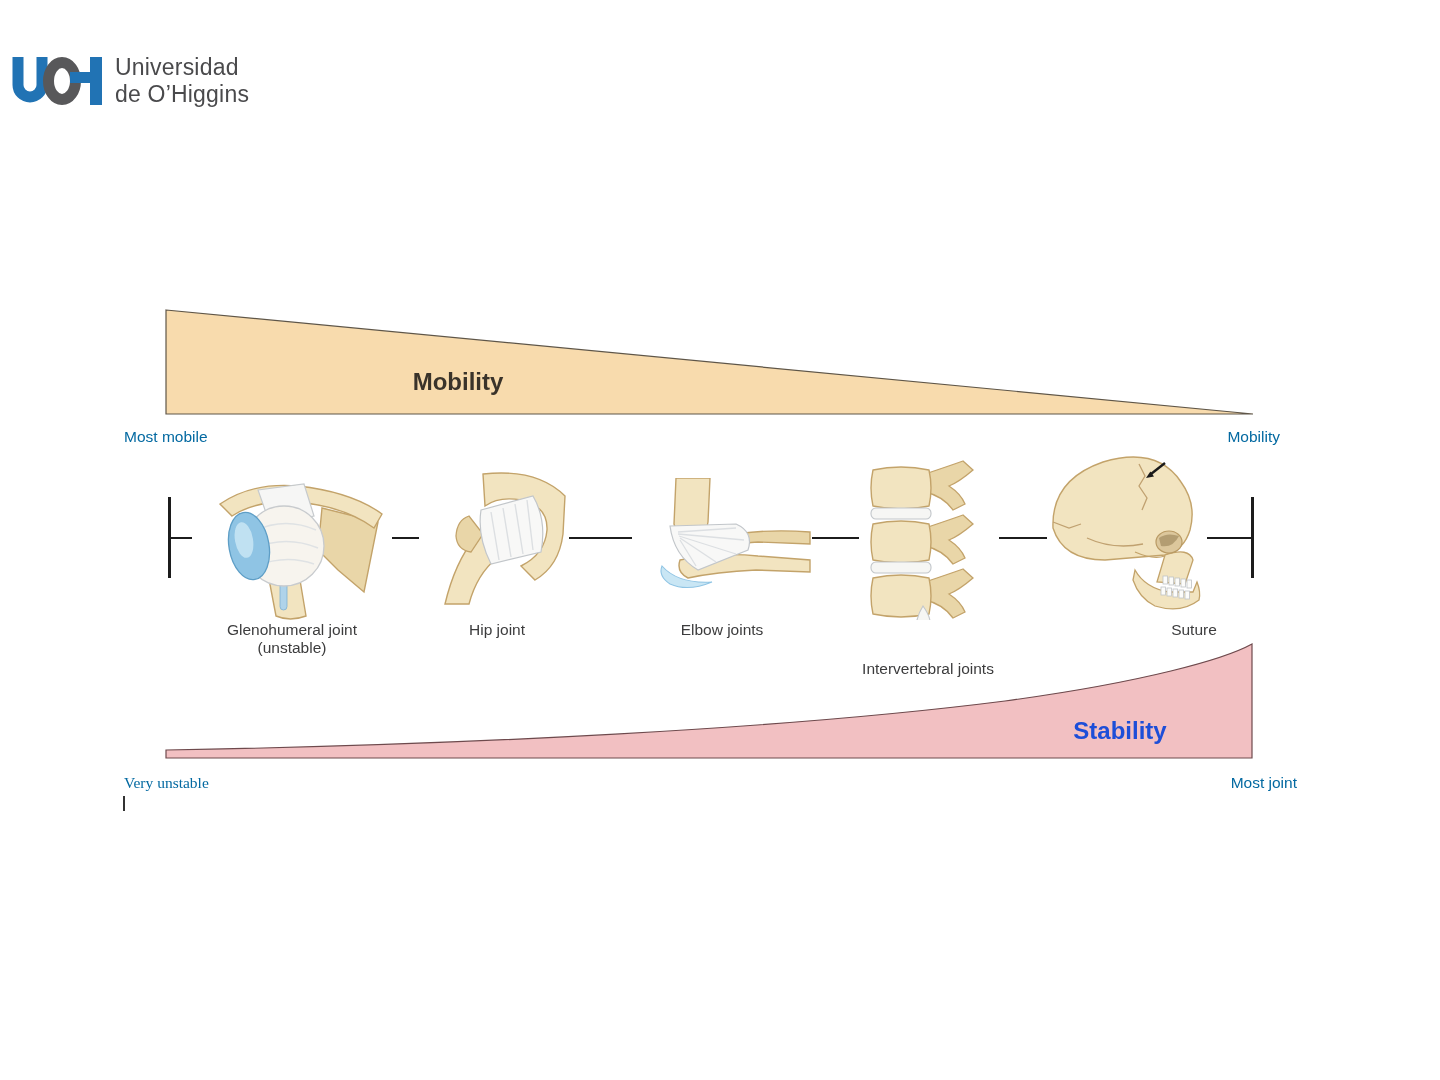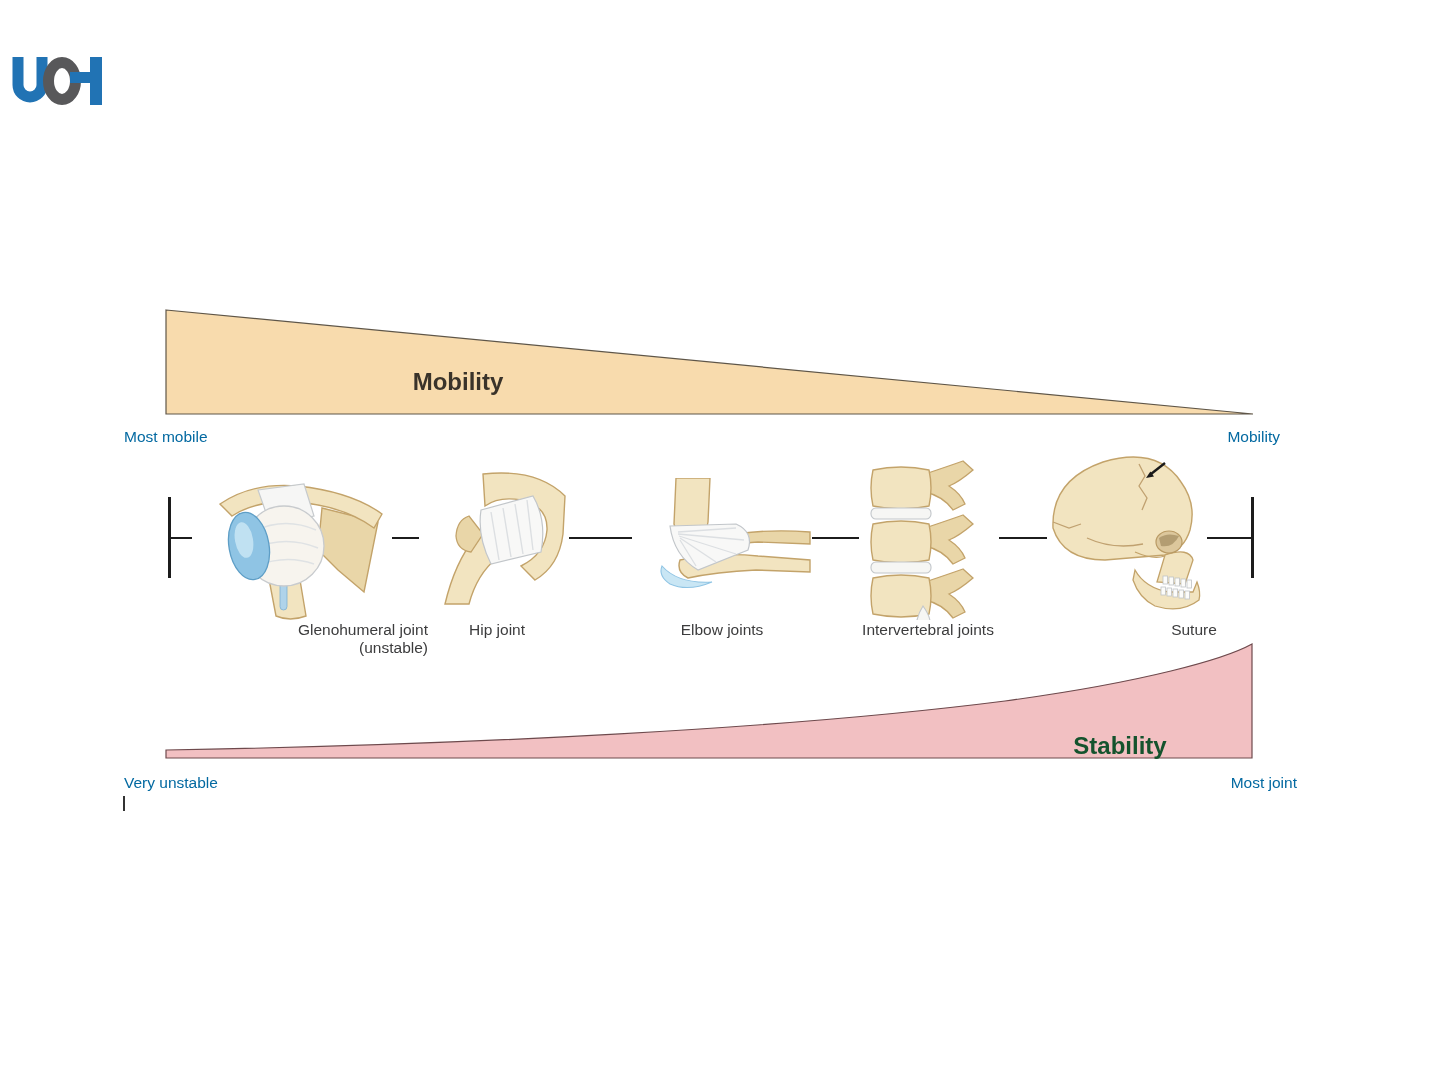--- a/index.html
+++ b/index.html
@@ -14,71 +14,75 @@
   .logo { position:absolute; left:12px; top:52px; width:360px; height:60px; }
   .logo-mark { position:absolute; left:0; top:5px; }
   .logo-text { position:absolute; left:103px; top:2px; font-size:23px; line-height:27px;
                color:#4a4a4c; letter-spacing:0.2px; }
 
   
   .mobility-wrap { position:absolute; left:165px; top:307px; width:1090px; height:110px; }
   .mobility-wrap svg { position:absolute; left:0; top:0; }
   .band-label { position:absolute; text-align:center; font-weight:bold; font-size:24px; }
   .mobility-label { left:193px; top:61px; width:200px; color:#3a332a; }
-  .stability-label { left:855px; top:91px; width:200px; color:#14532d; }
+  .stability-label { left:855px; top:76px; width:200px; color:#1d4ed8; }
 
   
   .stability-wrap { position:absolute; left:165px; top:641px; width:1090px; height:120px; }
   .stability-wrap svg { position:absolute; left:0; top:0; }
 
   
   .endpoint { position:absolute; font-size:15.5px; color:#0369a1; }
   .lbl-most-mobile   { left:124px; top:428px; }
   .lbl-immobile      { left:1150px; top:428px; width:130px; text-align:right; }
-  .lbl-very-unstable { left:124px; top:774px; }
+  .lbl-very-unstable { left:124px; top:774px;font-family:Liberation Serif, serif; }
   .lbl-most-stable   { left:1157px; top:774px; width:140px; text-align:right; }
 
   
   .axis-line { position:absolute; left:169px; top:537px; width:1084px; height:2.4px;
                background:#1c1c1c; z-index:1; }
   .axis-tick { position:absolute; top:497px; width:2.6px; height:81px; background:#1c1c1c; z-index:1; }
   .axis-tick.left  { left:168px; }
   .axis-tick.right { left:1251px; }
 
   
   .joint-figure { position:absolute; background:#ffffff; z-index:3; }
   #fig-shoulder  { left:192px;  top:460px; width:200px; height:160px; }
   #fig-hip       { left:419px;  top:470px; width:150px; height:135px; }
   #fig-elbow     { left:632px;  top:478px; width:180px; height:125px; }
   #fig-vertebrae { left:859px;  top:460px; width:140px; height:160px; }
   #fig-skull     { left:1047px; top:452px; width:160px; height:168px; }
 
   .joint-label { position:absolute; top:621px; width:240px; text-align:center;
                  font-size:15.5px; line-height:17.5px; color:#3c3c3d; z-index:5; }
-  #lab-shoulder   { left:188px;text-align:right; }
+  #lab-shoulder   { left:172px; }
   #lab-hip        { left:377px; }
   #lab-elbow      { left:602px; }
-  #lab-vertebrae  { left:808px; }
+  #lab-vertebrae  { left:808px;margin-top:39px; }
   #lab-skull      { left:1074px; }
 
   
   .text-cursor { position:absolute; left:123px; top:796px; width:1.6px; height:15px; background:#333; }
 </style>
 </head>
 <body>
 
 <div class="slide">
 
   <div class="logo">
     <svg class="logo-mark" width="92" height="48" viewBox="0 0 92 48">
       <path d="M6 0 L6 28 A12 12 0 0 0 30 28 L30 0" fill="none" stroke-width="11" stroke="#2173B4"></path>
       <ellipse cx="50" cy="24" rx="13.5" ry="18.5" fill="none" stroke-width="11" stroke="#58585A"></ellipse>
       <path d="M84 0 L84 48" fill="none" stroke-width="12" stroke="#2173B4"></path>
       <path d="M58 20.5 L90 20.5" fill="none" stroke-width="11" stroke="#2173B4"></path>
     </svg>
+    <div class="logo-text">
+      <div>Universidad</div>
+      <div>de O’Higgins</div>
+    </div>
   </div>
 
   <div class="mobility-wrap">
     <svg width="1090" height="110" viewBox="0 0 1090 110">
       <polygon points="1,3 1088,107 1,107" stroke="#5f5648" stroke-width="1.2" fill="#F8DBAD"></polygon>
     </svg>
     <div class="band-label mobility-label">Mobility</div>
   </div>
   <div class="endpoint lbl-most-mobile">Most mobile</div>
   <div class="endpoint lbl-immobile">Mobility</div>

